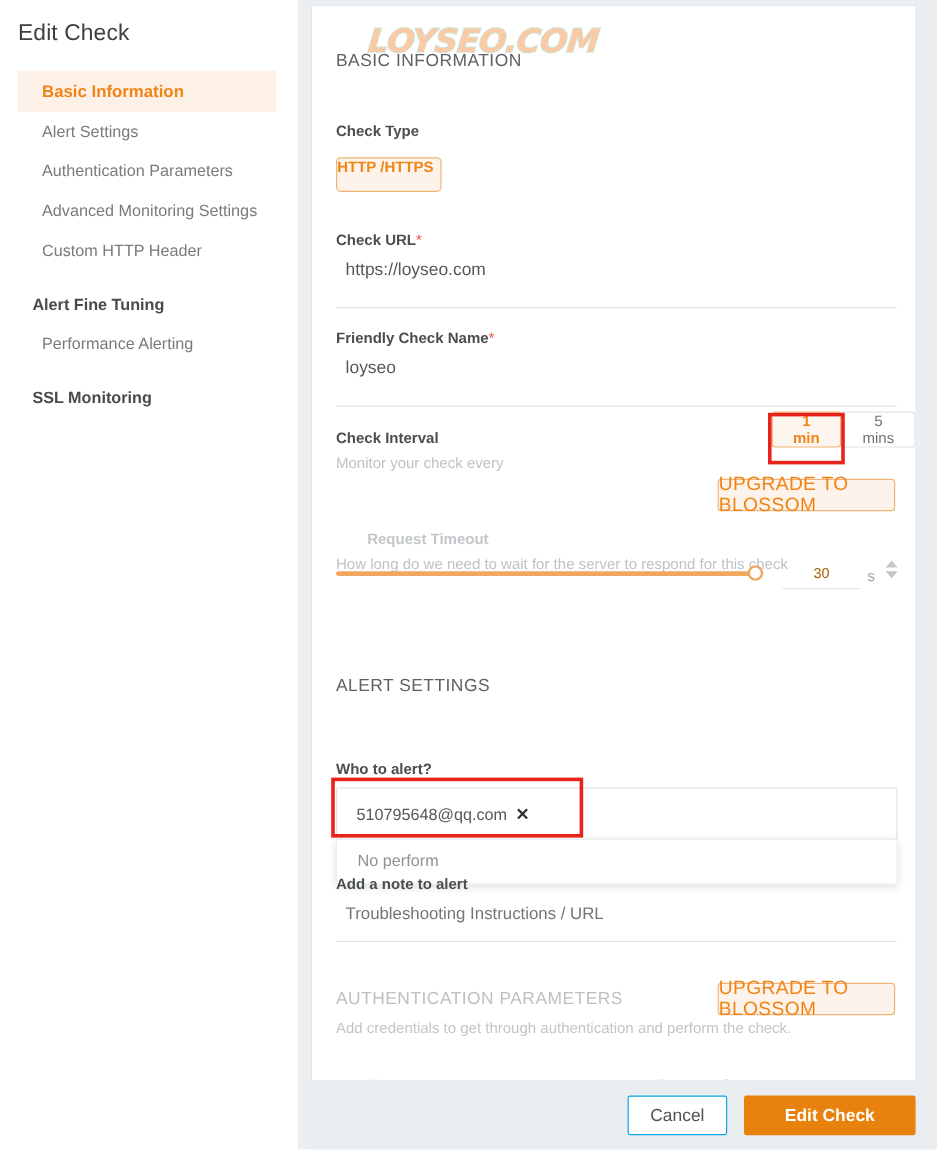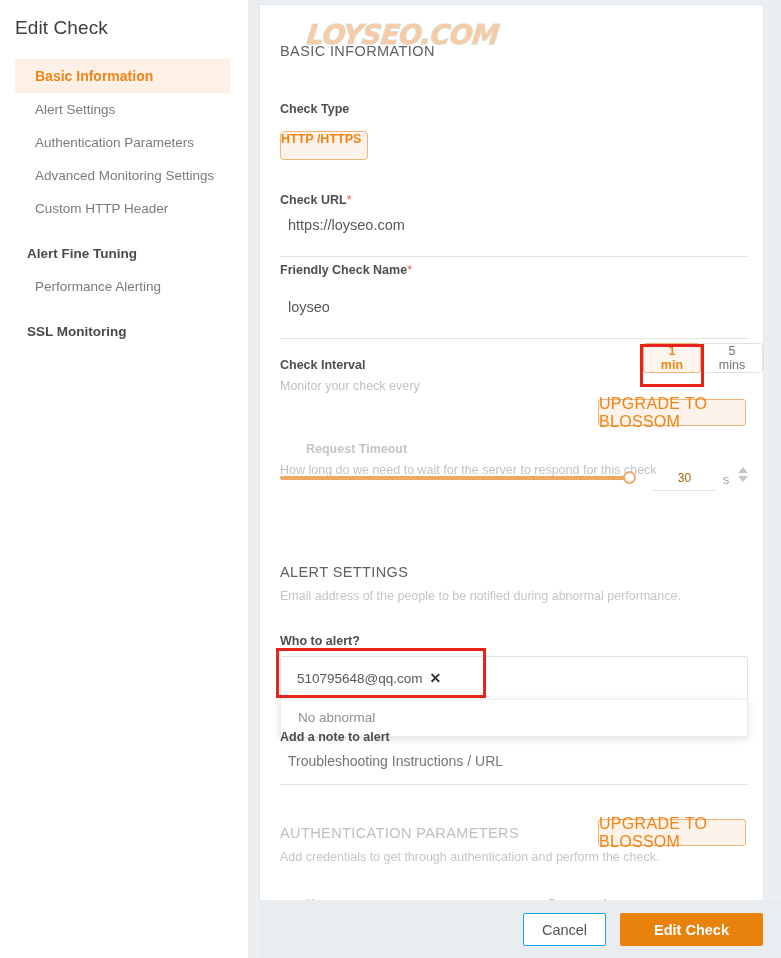--- a/index.html
+++ b/index.html
@@ -199,21 +199,21 @@
     <div class="sec-title" style="left:20px; top:38px;">BASIC INFORMATION</div>
 
     <div class="fld-label" style="left:20px; top:97px;">Check Type</div>
     <div class="chip-btn" style="left:20px; top:126px; width:88px; height:29px;">HTTP /HTTPS</div>
 
     <div class="fld-label" style="left:20px; top:188px;">
       <span>Check URL</span><span class="req">*</span>
     </div>
     <input class="underline-input" style="left: 20px; top: 212px; width: 467px;" value="https://loyseo.com">
 
-    <div class="fld-label" style="left:20px; top:258px;">
+    <div class="fld-label" style="left:20px; top:270px;">
       <span>Friendly Check Name</span><span class="req">*</span>
     </div>
     <input class="underline-input" style="left: 20px; top: 294px; width: 467px;" value="loyseo">
 
     <div class="fld-label" style="left:20px; top:353px;">Check Interval</div>
     <div class="fld-hint" style="left:20px; top:374px;">Monitor your check every</div>
 
     <div class="seg" style="left:383px; top:338px;">
       <button class="on">1 min</button>
       <button>5 mins</button>
@@ -227,32 +227,31 @@
     <div class="slider-track" style="left:20px; top:471px; width:352px;"></div>
     <div class="slider-thumb" style="left:363px; top:466px;"></div>
     <input class="num-input" style="left: 392px; top: 466px; width: 65px;" value="30">
     <div class="unit" style="left:463px; top:468px;">s</div>
     <div class="spin" style="left:478px; top:462px;">
       <i class="up"></i>
       <i class="dn"></i>
     </div>
 
     <div class="sec-title" style="left:20px; top:559px;">ALERT SETTINGS</div>
-    <div class="sec-sub" style="left:20px; top:584px;">Email address of the people to be notified during abnormal performance.</div>
 
     <div class="fld-label" style="left:20px; top:629px;">Who to alert?</div>
 
     <div class="tagbox" style="left:20px; top:651px; width:468px; height:44px;"></div>
     <div class="tag" style="left:37px; top:665px;">
       <span>510795648@qq.com</span>
       <span class="tag-x">✕</span>
     </div>
 
     <div class="dropdown" style="left:20px; top:694px; width:468px; height:38px;">
-      <div class="dropdown-item">No abnormal</div>
+      <div class="dropdown-item">No perform</div>
     </div>
 
     <div class="fld-label" style="left:20px; top:725px;">Add a note to alert</div>
     <textarea class="textarea-ghost" style="left: 20px; top: 748px; width: 467px; height: 32px;" placeholder="Troubleshooting Instructions / URL"></textarea>
 
     <div class="sec-title" style="left:20px; top:820px; color:#bcc0c3;">AUTHENTICATION PARAMETERS</div>
     <div class="upgrade" style="left:338px; top:814px; width:148px;">UPGRADE TO BLOSSOM</div>
     <div class="sec-sub" style="left:20px; top:845px;">Add credentials to get through authentication and perform the check.</div>
 
     <div class="fld-label dim" style="left:20px; top:892px;">Username</div>

